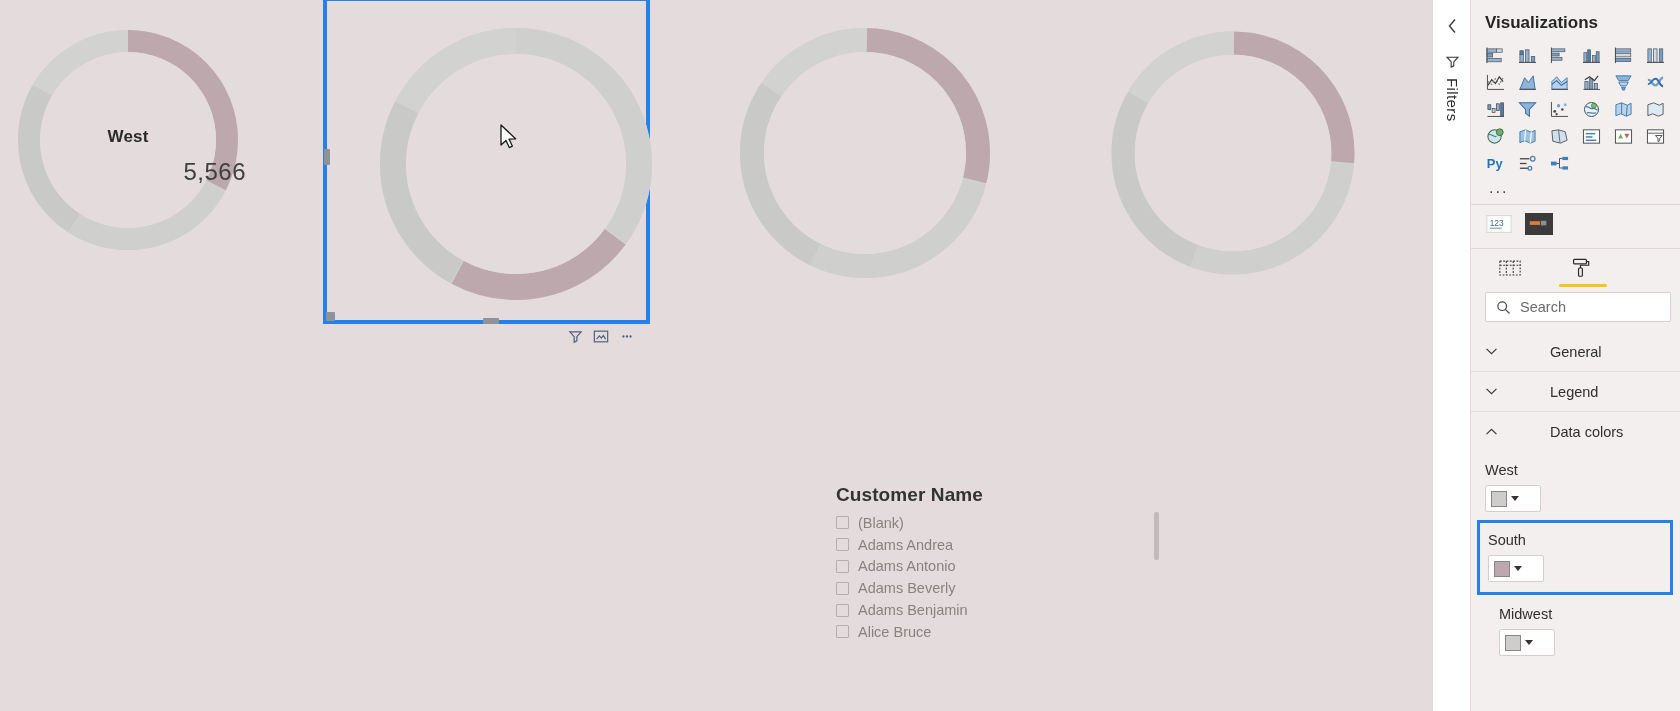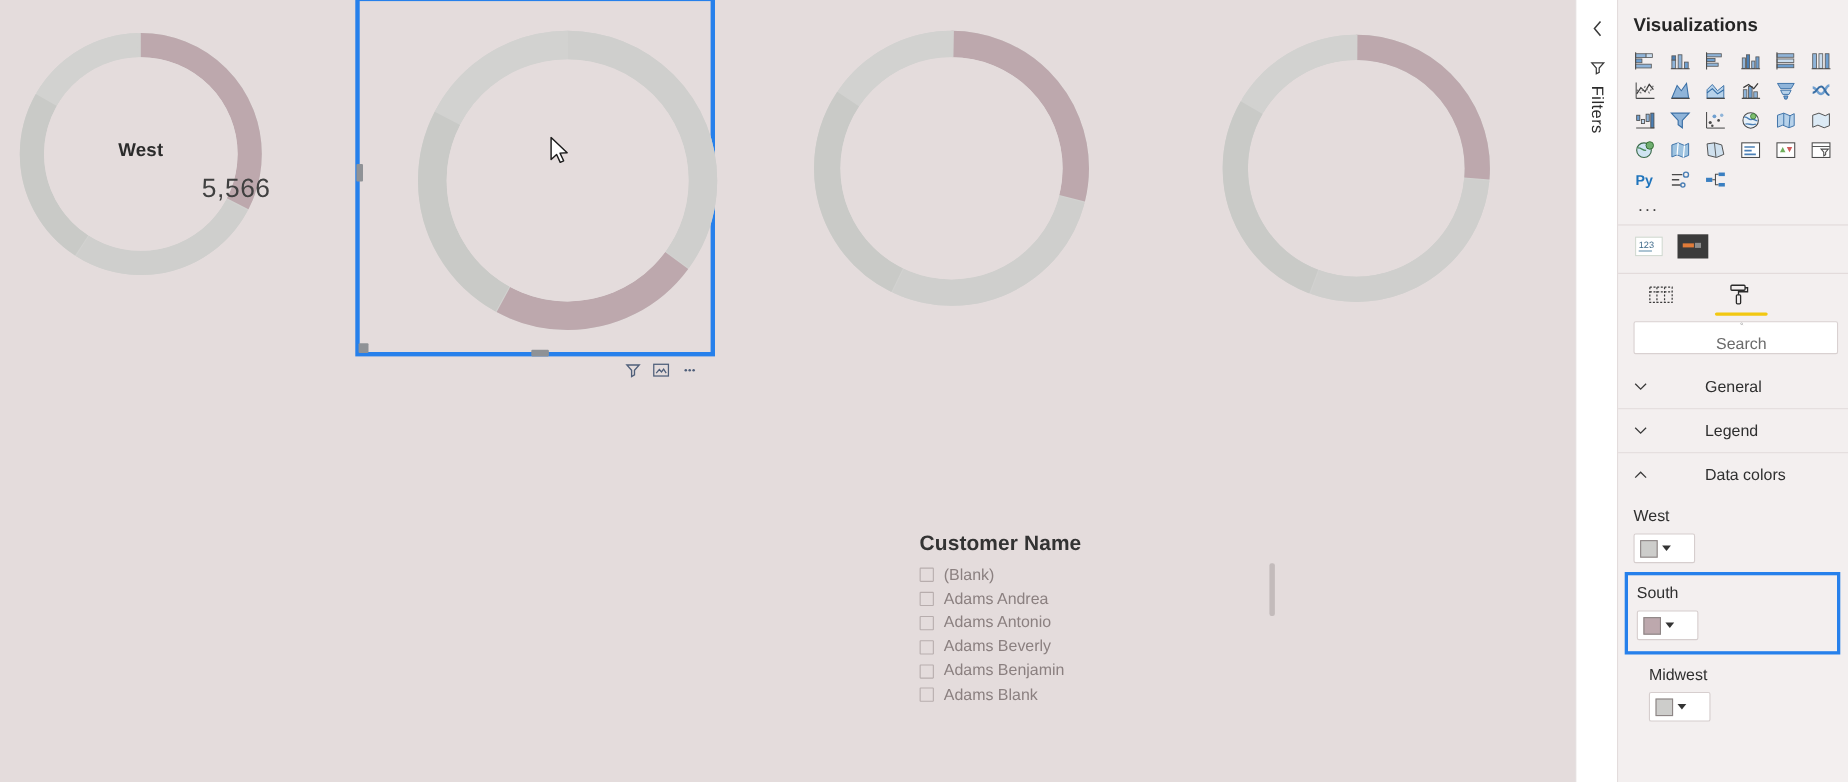--- a/index.html
+++ b/index.html
@@ -252,21 +252,20 @@
     margin: 9px 10px 0 14px;
     height: 30px;
     background: #ffffff;
     border: 1px solid #d9d1d1;
     border-radius: 2px;
     display: flex;
     align-items: center;
     gap: 9px;
     padding-left: 10px;
     box-sizing: border-box;
-    flex-direction: column;
   }
   #search-box .srch-text {
     font-size: 14.5px;
     color: #6b6b6b;
   }
 
   .fmt-section {
     display: flex;
     align-items: center;
     gap: 10px;
@@ -429,21 +428,21 @@
       <div class="slicer-row">
         <div class="cb"></div>
         <div class="slicer-label">Adams Beverly</div>
       </div>
       <div class="slicer-row">
         <div class="cb"></div>
         <div class="slicer-label">Adams Benjamin</div>
       </div>
       <div class="slicer-row">
         <div class="cb"></div>
-        <div class="slicer-label">Adams Blank</div>
+        <div class="slicer-label">Alice Bruce</div>
       </div>
     </div>
 
     <div id="list-scroll-thumb"></div>
 
     <svg id="cursor" viewBox="0 0 20 28">
       <path d="M2 1 L2 21 L7 16.4 L10.3 23.6 L13.4 22.2 L10.1 15.2 L16.6 14.8 Z" fill="#ffffff" stroke="#1a1a1a" stroke-width="1.3" stroke-linejoin="round"></path>
     </svg>
   </div>
 

